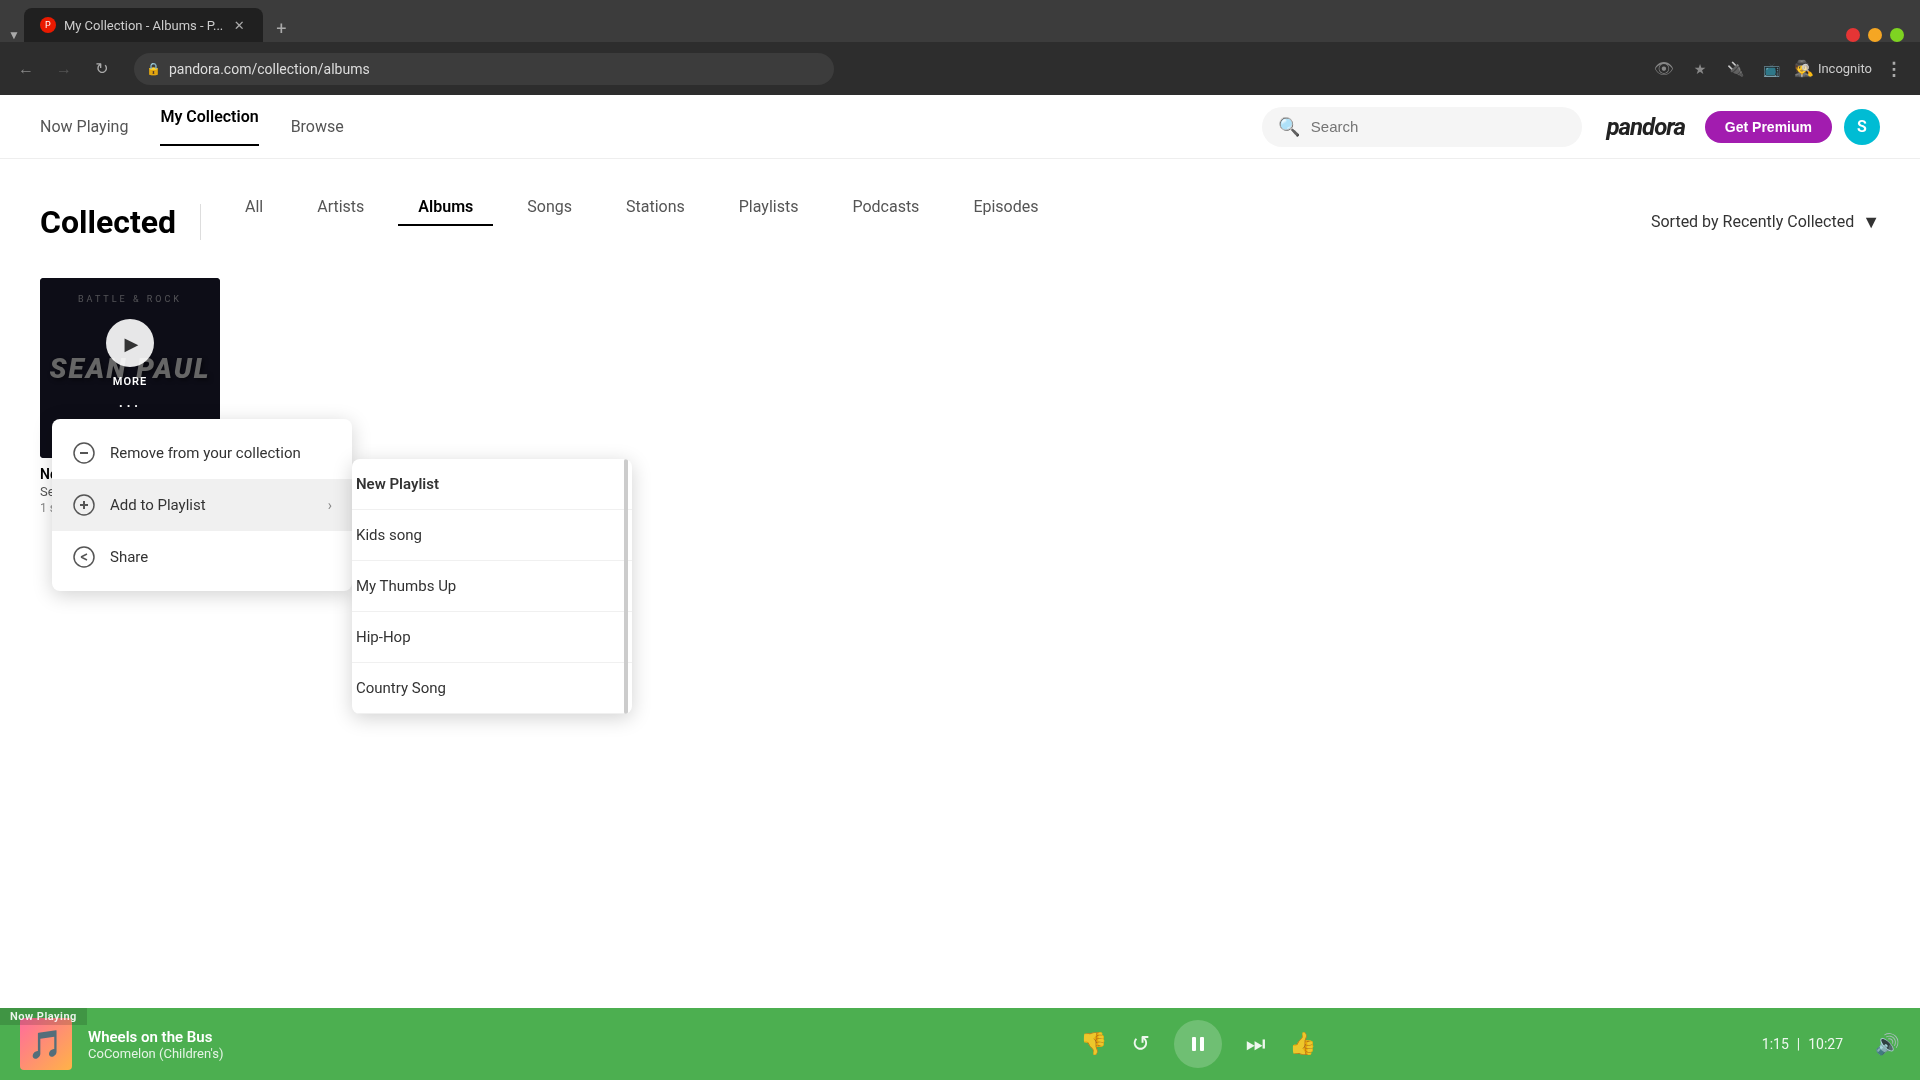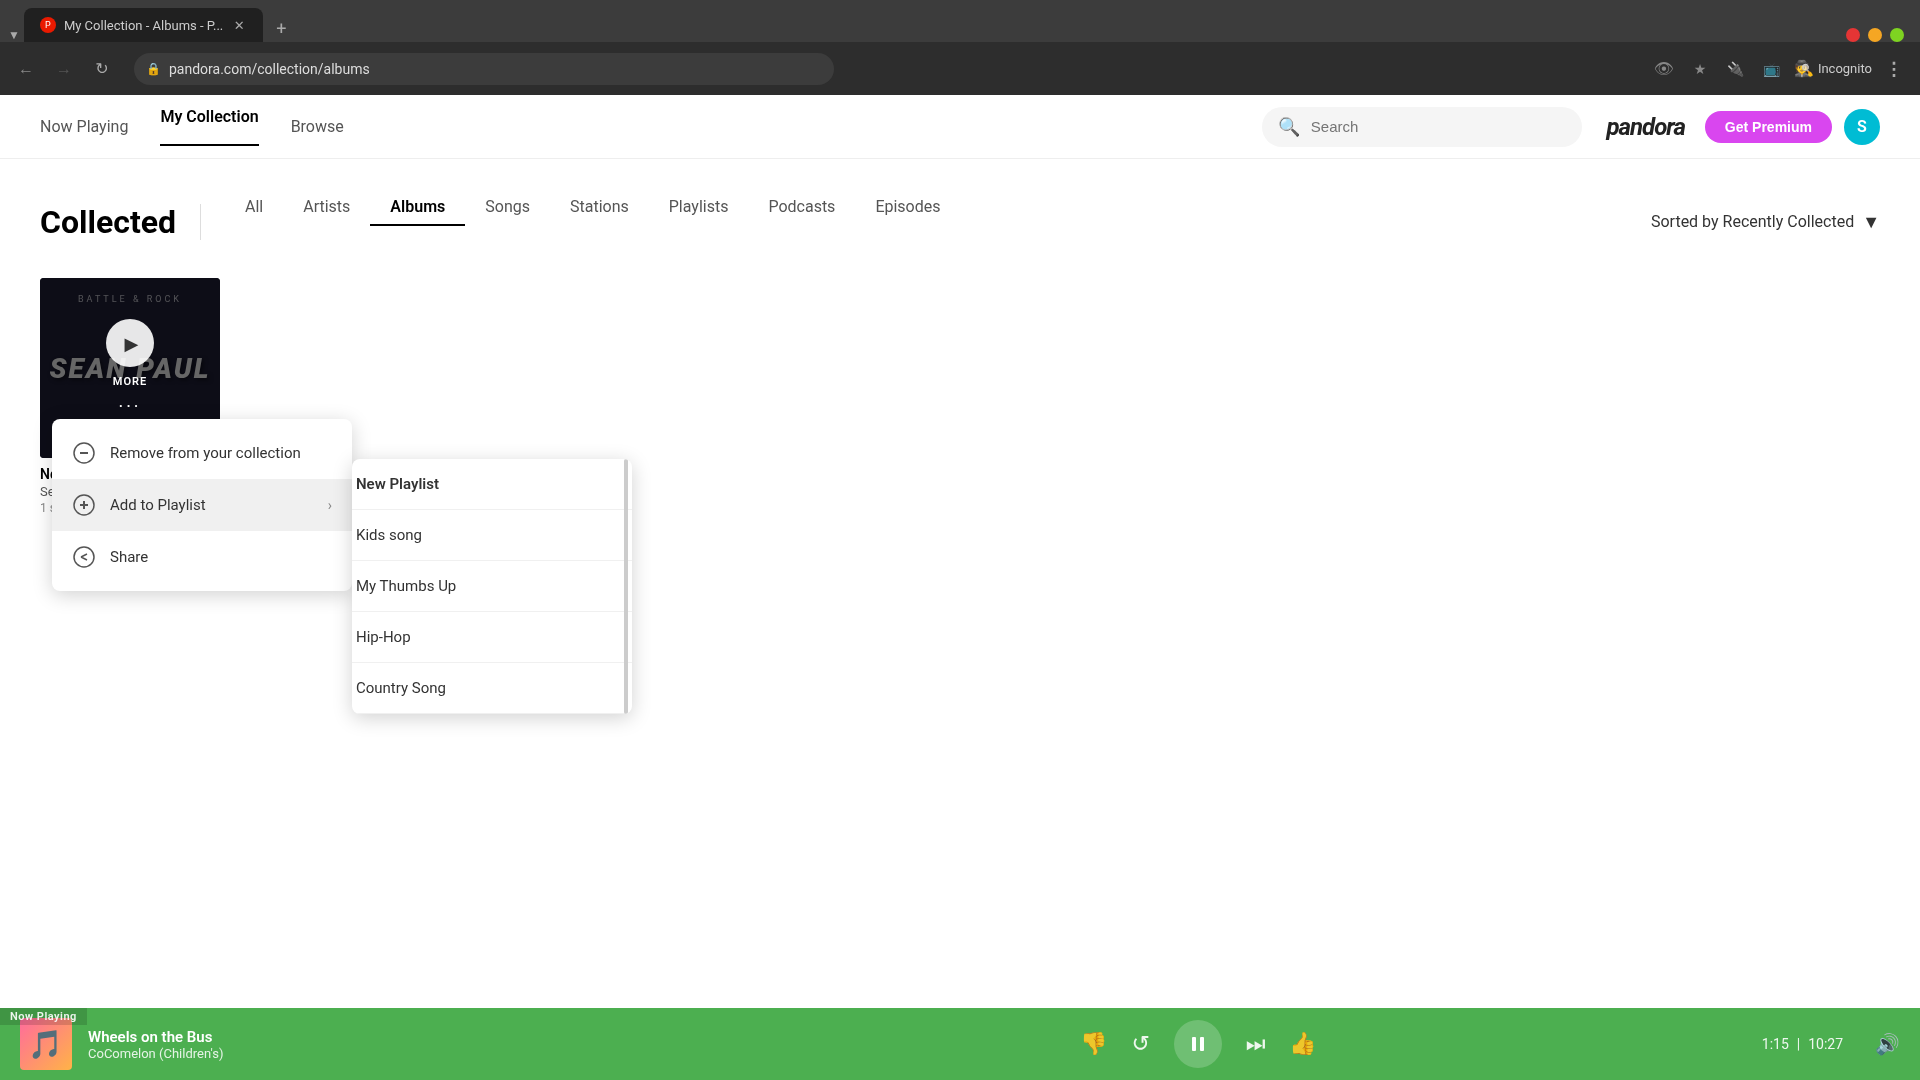--- a/index.html
+++ b/index.html
@@ -26,31 +26,31 @@
     .app { background: #fff; height: calc(1080px - 95px); display: flex; flex-direction: column; }
 
     
     .top-nav { height: 64px; border-bottom: 1px solid #eee; display: flex; align-items: center; padding: 0 40px; }
     .nav-links { display: flex; align-items: center; gap: 32px; flex: 1; }
     .nav-link { font-size: 16px; color: #555; text-decoration: none; cursor: pointer; }
     .nav-link.active { color: #000; font-weight: 600; border-bottom: 2px solid #000; padding-bottom: 18px; }
     .search-bar { background: #f5f5f5; border-radius: 24px; height: 40px; display: flex; align-items: center; padding: 0 16px; gap: 10px; width: 320px; }
     .search-bar input { background: none; border: none; outline: none; font-size: 15px; color: #555; width: 100%; }
     .pandora-logo { margin-left: auto; margin-right: 20px; font-size: 24px; color: #222; font-style: italic; font-weight: 700; letter-spacing: -1px; }
-    .get-premium-btn { background: #d946ef; color: white; border: none; border-radius: 20px; padding: 8px 20px; font-size: 14px; font-weight: 600; cursor: pointer; }
+    .get-premium-btn { background: #a21caf; color: white; border: none; border-radius: 20px; padding: 8px 20px; font-size: 14px; font-weight: 600; cursor: pointer; }
     .user-avatar { width: 36px; height: 36px; background: #00bcd4; border-radius: 50%; display: flex; align-items: center; justify-content: center; color: white; font-size: 16px; font-weight: 600; cursor: pointer; margin-left: 12px; }
 
     
     .main-content { flex: 1; padding: 30px 40px; position: relative; overflow: hidden; }
     .page-header { display: flex; align-items: center; margin-bottom: 24px; }
     .page-title { font-size: 32px; font-weight: 700; color: #000; }
     .sort-dropdown { margin-left: auto; display: flex; align-items: center; gap: 8px; font-size: 16px; color: #333; cursor: pointer; }
 
     
-    .filter-tabs { display: flex; align-items: center; gap: 0; margin-bottom: 28px; }
+    .filter-tabs { display: flex; align-items: center; gap: 14px; margin-bottom: 28px; }
     .filter-tab { font-size: 16px; color: #555; cursor: pointer; padding: 8px 20px; text-decoration: none; border-bottom: 2px solid transparent; }
     .filter-tab.active { color: #000; font-weight: 600; border-bottom: 2px solid #000; }
 
     
     .album-grid { display: flex; flex-wrap: wrap; gap: 20px; }
     .album-card { width: 180px; cursor: pointer; position: relative; }
     .album-art { width: 180px; height: 180px; background: #333; border-radius: 4px; position: relative; overflow: hidden; display: flex; align-items: center; justify-content: center; }
     .album-overlay { position: absolute; inset: 0; background: rgba(0,0,0,0.5); display: flex; flex-direction: column; align-items: center; justify-content: center; gap: 8px; }
     .play-circle { width: 48px; height: 48px; background: rgba(255,255,255,0.9); border-radius: 50%; display: flex; align-items: center; justify-content: center; }
     .play-circle::after { content: '▶'; font-size: 18px; color: #333; margin-left: 3px; }

